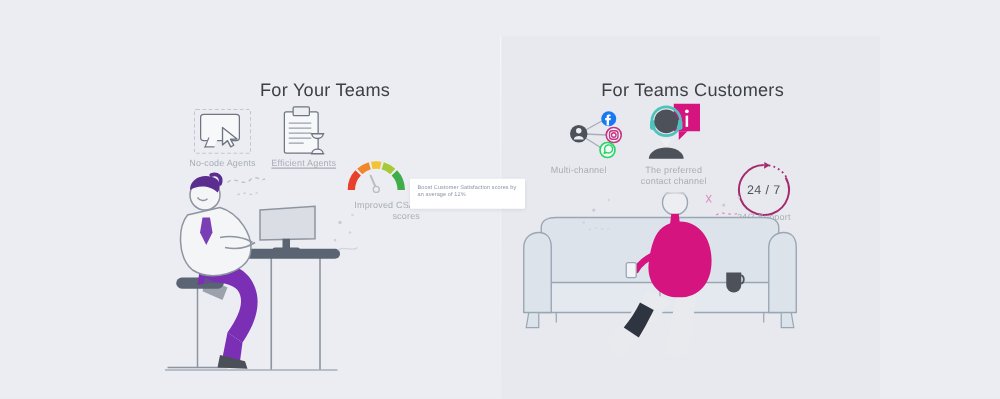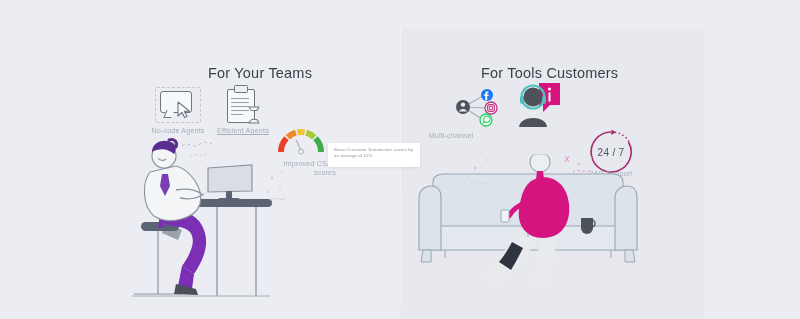--- a/index.html
+++ b/index.html
@@ -200,53 +200,55 @@
       <path d="M70 22 C76 18 80 24 86 20" stroke="#c6cad3" stroke-width="1" fill="none" stroke-dasharray="2 3"></path>
 
       <circle cx="152" cy="44" r="1.4" fill="#c9ccd4"></circle>
       <circle cx="160" cy="52" r="1" fill="#d2d5dc"></circle>
       <circle cx="148" cy="58" r="1.1" fill="#cfd2da"></circle>
       <circle cx="162" cy="38" r="1" fill="#d2d5dc"></circle>
       <path d="M150 66 C156 62 162 68 166 64" stroke="#d2d5dc" stroke-width="1" fill="none"></path>
     </svg>
   </div>
 
-  <div class="heading" id="heading-customers">For Tools Customers</div>
+  <div class="heading" id="heading-customers">For Teams Customers</div>
 
   <div class="icon-wrap" id="multichannel-icon">
     <svg width="50" height="42" viewBox="0 0 50 42">
       <path d="M13 20 L33 9 M13 20 L36 21 M13 20 L32 32" stroke="#a9adb6" stroke-width="1.1" fill="none"></path>
       <circle cx="13" cy="20" r="7" fill="#4d5159"></circle>
       <circle cx="13" cy="17.6" r="2.2" fill="#eceef2"></circle>
       <path d="M9 24.5 C9.8 21 16.2 21 17 24.5 Z" fill="#eceef2"></path>
       <circle cx="37" cy="8" r="6" fill="#1877f2"></circle>
       <path d="M38.2 4.6 h-1.3 c-1 0-1.6 .6-1.6 1.6 V7.4 h-1.2 v1.7 h1.2 v4.2 h1.9 V9.1 h1.3 l.2-1.7 h-1.5 V6.5 c0-.4 .1-.6 .6-.6 h.9 Z" fill="#fff"></path>
       <circle cx="41" cy="21" r="6" fill="#fdf3f8" stroke="#c13584" stroke-width="1.3"></circle>
       <rect x="37.6" y="17.6" width="6.8" height="6.8" rx="2.2" fill="none" stroke="#c13584" stroke-width="1.1"></rect>
       <circle cx="41" cy="21" r="1.8" fill="none" stroke="#c13584" stroke-width="1.1"></circle>
       <circle cx="36" cy="33" r="6" fill="#f1fbf4" stroke="#25d366" stroke-width="1.3"></circle>
       <path d="M33.4 35.6 L34 33.6 A3.2 3.2 0 1 1 35.4 35 Z" fill="none" stroke="#25d366" stroke-width="1.1" stroke-linejoin="round"></path>
     </svg>
   </div>
-  <div class="flabel" style="left:416px;top:102px;width:70px;">Multi-channel</div>
+  <div class="flabel" style="left:428px;top:102px;width:70px;">Multi-channel</div>
 
   <div class="icon-wrap" id="preferred-icon">
     <svg width="52" height="48" viewBox="0 0 52 48">
       <rect x="27" y="2" width="21" height="22" fill="#d6147f"></rect>
       <path d="M31 24 L31 31 L38 24 Z" fill="#d6147f"></path>
       <circle cx="37.5" cy="8" r="1.5" fill="#ffffff"></circle>
       <rect x="36.5" y="11.5" width="2" height="9" fill="#ffffff"></rect>
       <circle cx="21" cy="16" r="11.5" fill="none" stroke="#4ec3bd" stroke-width="2.2"></circle>
       <rect x="8" y="15" width="4.5" height="8" rx="2.2" fill="#4ec3bd"></rect>
       <rect x="29.5" y="15" width="4.5" height="8" rx="2.2" fill="#4ec3bd"></rect>
       <circle cx="21" cy="16" r="9.5" fill="#4d5159"></circle>
       <path d="M7 46 C8 34 34 34 35 46 Z" fill="#4d5159"></path>
       <path d="M17 30 L21 36 L25 30" fill="#eceef2" stroke="#eceef2" stroke-width="1"></path>
     </svg>
   </div>
+  <div class="flabel" style="left:505px;top:102px;width:68px;">The preferred
+contact channel</div>
 
   <div class="icon-wrap" id="support-icon">
     <svg width="46" height="46" viewBox="0 0 46 46">
       <path d="M23 3 A20 20 0 1 0 40.5 13" stroke="#a52a6e" stroke-width="1.6" fill="none"></path>
       <path d="M41 12.6 A20 20 0 0 0 24 3" stroke="#a52a6e" stroke-width="1.4" fill="none" stroke-dasharray="1.5 2.5"></path>
       <path d="M23.5 0.5 L28 3.2 L23.2 6 Z" fill="#a52a6e"></path>
     </svg>
     <div class="support-text">24 / 7</div>
   </div>
   <div class="flabel" style="left:576px;top:140px;width:70px;">24/7 Support</div>

